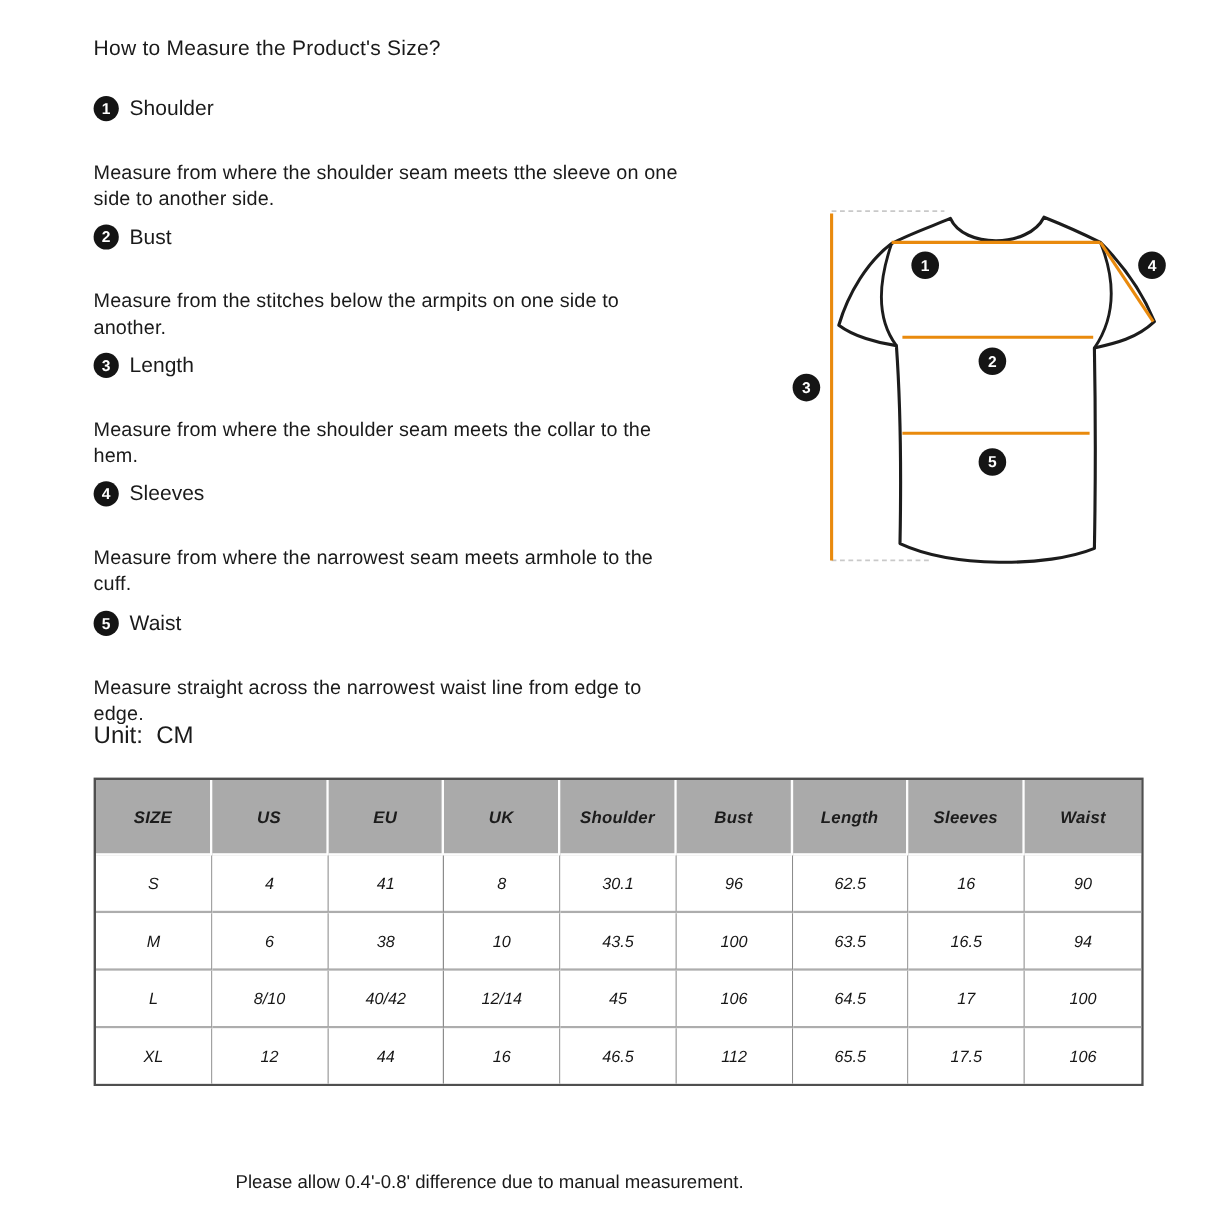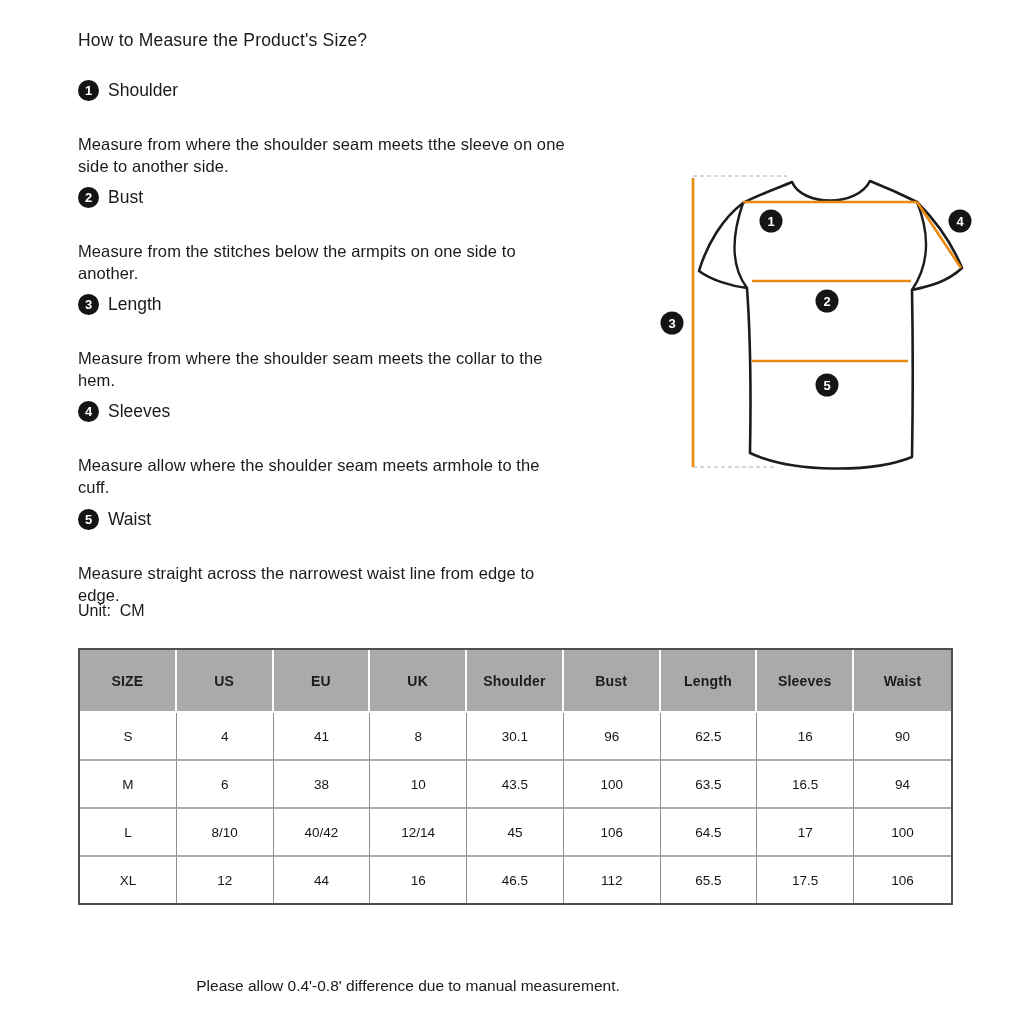--- a/index.html
+++ b/index.html
@@ -16,26 +16,26 @@
   .badge {
     width:21px; height:21px; border-radius:50%; background:#141414; color:#ffffff;
     font-size:13px; font-weight:bold; display:flex; align-items:center; justify-content:center;
     flex:0 0 21px;
   }
   .sec-body {
     position:absolute; left:78px; width:540px; font-size:16.5px; line-height:22px;
     white-space:pre-line; letter-spacing:0.1px;margin-top:16px;
   }
 
-  .unit-label { left:78px; top:602px; font-size:16px; white-space:pre; }
+  .unit-label { left:78px; top:602px; font-size:20px; white-space:pre; }
 
   table.size-table {
     position:absolute; left:78px; top:648px; width:875px;
     border-collapse:separate; border-spacing:0; table-layout:fixed;
-    text-align:center; border:2px solid #4f4f4f;
+    text-align:center; border:2px solid #4f4f4f;font-style:italic;
   }
   table.size-table th {
     background:#aaaaaa; height:59px; font-size:14px; font-weight:600; color:#1c1c1c;
     border-right:2px solid #fdfdfd; border-bottom:2px solid #fdfdfd; letter-spacing:0.2px;
   }
   table.size-table th:last-child { border-right:none; }
   table.size-table td {
     height:44px; font-size:13.5px; font-weight:500; color:#161616;
     border-right:1px solid #8c8c8c; border-bottom:2px solid #adadad; background:#ffffff;
   }
@@ -78,21 +78,21 @@
 </div>
 <div class="sec-body" style="top:331px">Measure from where the shoulder seam meets the collar to the
 hem.</div>
 
 <div class="abs section" style="top:401px">
   <div class="sec-head">
     <span class="badge">4</span>
     <span>Sleeves</span>
   </div>
 </div>
-<div class="sec-body" style="top:438px">Measure allow where the shoulder seam meets armhole to the
+<div class="sec-body" style="top:438px">Measure from where the narrowest seam meets armhole to the
 cuff.</div>
 
 <div class="abs section" style="top:509px">
   <div class="sec-head">
     <span class="badge">5</span>
     <span>Waist</span>
   </div>
 </div>
 <div class="sec-body" style="top:546px">Measure straight across the narrowest waist line from edge to
 edge.</div>

